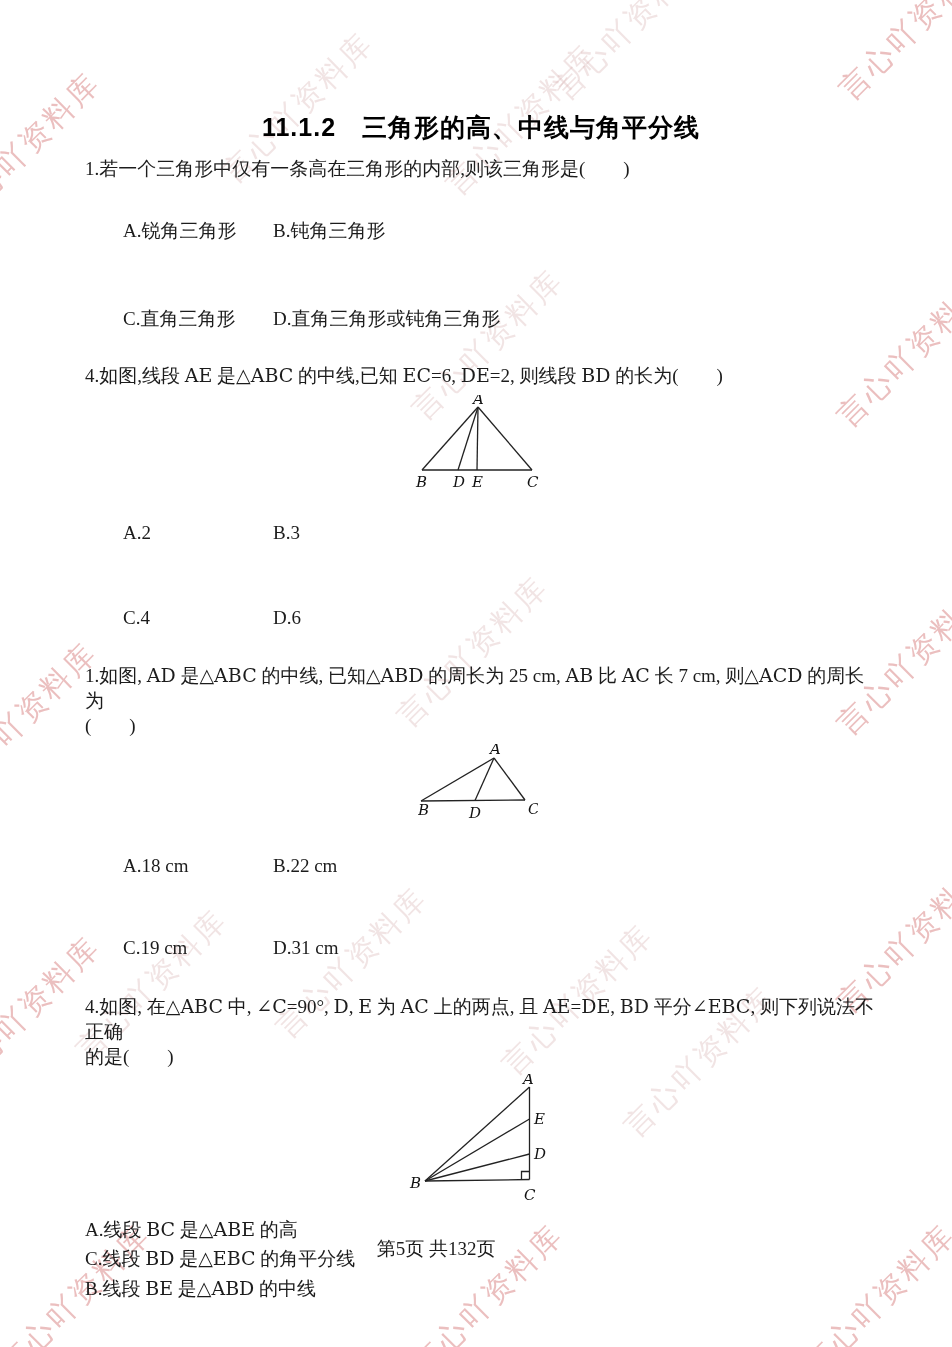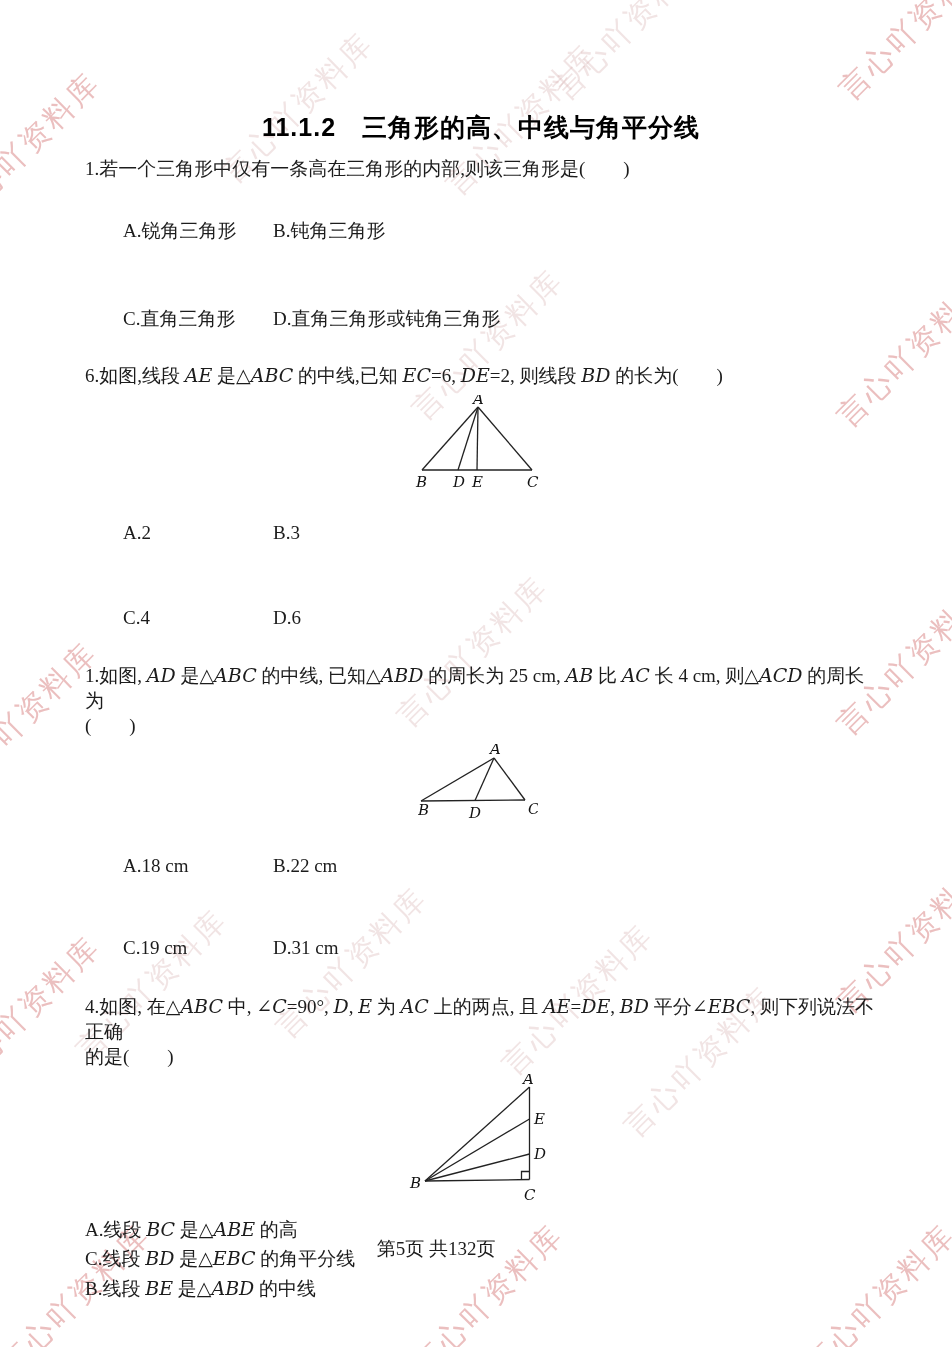--- a/index.html
+++ b/index.html
@@ -24,21 +24,21 @@
   .title{
     margin:112px 0 0 0;
     font-family:"Liberation Sans","DejaVu Sans",sans-serif;
     font-size:25px;font-weight:bold;line-height:30px;
     text-align:center;color:#000000;letter-spacing:1px;
   }
   p{margin:0;}
   .stem{font-size:19px;line-height:25px;white-space:pre-wrap;}
   .optrow{font-size:19px;line-height:24px;white-space:pre-wrap;}
   .col1{display:inline-block;width:150px;font-family:Liberation Serif, serif;}
-  .it{font-style:italic;font-family:"DejaVu Serif","Liberation Serif",serif;}
+  .it{font-family:"DejaVu Serif","Liberation Serif",serif;}
   .fig{display:block;}
   .fig line,.fig path{stroke:#222;stroke-width:1.3;fill:none;}
   .fig text{
     font-family:"DejaVu Serif","Liberation Serif",serif;
     font-style:italic;font-size:15px;fill:#111;
   }
   .footer{
     position:absolute;left:0;top:1236px;width:872px;
     text-align:center;font-size:19px;color:#1c1c1c;
   }
@@ -77,21 +77,21 @@
       <p class="stem" style="margin-top:14px"><span>1.若一个三角形中仅有一条高在三角形的内部,则该三角形是(　　)</span></p>
       <p class="optrow" style="margin-top:14px">
         <span class="col1"><span>A.锐角三角形</span></span><span><span>B.钝角三角形</span></span>
       </p>
       <p class="optrow" style="margin-top:16px">
         <span class="col1"><span>C.直角三角形</span></span><span><span>D.直角三角形或钝角三角形</span></span>
       </p>
     </section>
 
     <section>
-      <p class="stem" style="margin-top:8px"><span>6.如图,线段 </span><span class="it">AE</span><span> 是△</span><span class="it">ABC</span><span> 的中线,已知 </span><span class="it">EC</span><span>=6, </span><span class="it">DE</span><span>=2, 则线段 </span><span class="it">BD</span><span> 的长为(　　)</span></p>
+      <p class="stem" style="margin-top:8px"><span>4.如图,线段 </span><span class="it">AE</span><span> 是△</span><span class="it">ABC</span><span> 的中线,已知 </span><span class="it">EC</span><span>=6, </span><span class="it">DE</span><span>=2, 则线段 </span><span class="it">BD</span><span> 的长为(　　)</span></p>
       <svg class="fig" style="margin:7px 0 0 327px" width="130" height="96" viewBox="0 0 130 96">
         <g>
           <line x1="10" y1="75" x2="120" y2="75"></line>
           <line x1="66" y1="12" x2="10" y2="75"></line>
           <line x1="66" y1="12" x2="120" y2="75"></line>
           <line x1="66" y1="12" x2="46" y2="75"></line>
           <line x1="66" y1="12" x2="65" y2="75"></line>
         </g>
         <text x="61" y="9">A</text>
         <text x="4" y="92">B</text>
@@ -101,21 +101,21 @@
       </svg>
       <p class="optrow" style="margin-top:6px">
         <span class="col1"><span>A.2</span></span><span><span>B.3</span></span>
       </p>
       <p class="optrow" style="margin-top:13px">
         <span class="col1"><span>C.4</span></span><span><span>D.6</span></span>
       </p>
     </section>
 
     <section>
-      <p class="stem" style="margin-top:9px"><span>1.如图, </span><span class="it">AD</span><span> 是△</span><span class="it">ABC</span><span> 的中线, 已知△</span><span class="it">ABD</span><span> 的周长为 25 cm, </span><span class="it">AB</span><span> 比 </span><span class="it">AC</span><span> 长 4 cm, 则△</span><span class="it">ACD</span><span> 的周长为</span></p>
+      <p class="stem" style="margin-top:9px"><span>1.如图, </span><span class="it">AD</span><span> 是△</span><span class="it">ABC</span><span> 的中线, 已知△</span><span class="it">ABD</span><span> 的周长为 25 cm, </span><span class="it">AB</span><span> 比 </span><span class="it">AC</span><span> 长 7 cm, 则△</span><span class="it">ACD</span><span> 的周长为</span></p>
       <p class="stem"><span>(　　)</span></p>
       <svg class="fig" style="margin:6px 0 0 333px" width="120" height="80" viewBox="0 0 120 80">
         <g>
           <line x1="3" y1="57" x2="107" y2="56"></line>
           <line x1="76" y1="14" x2="3" y2="57"></line>
           <line x1="76" y1="14" x2="107" y2="56"></line>
           <line x1="76" y1="14" x2="57" y2="56.5"></line>
         </g>
         <text x="72" y="10">A</text>
         <text x="0" y="71">B</text>

